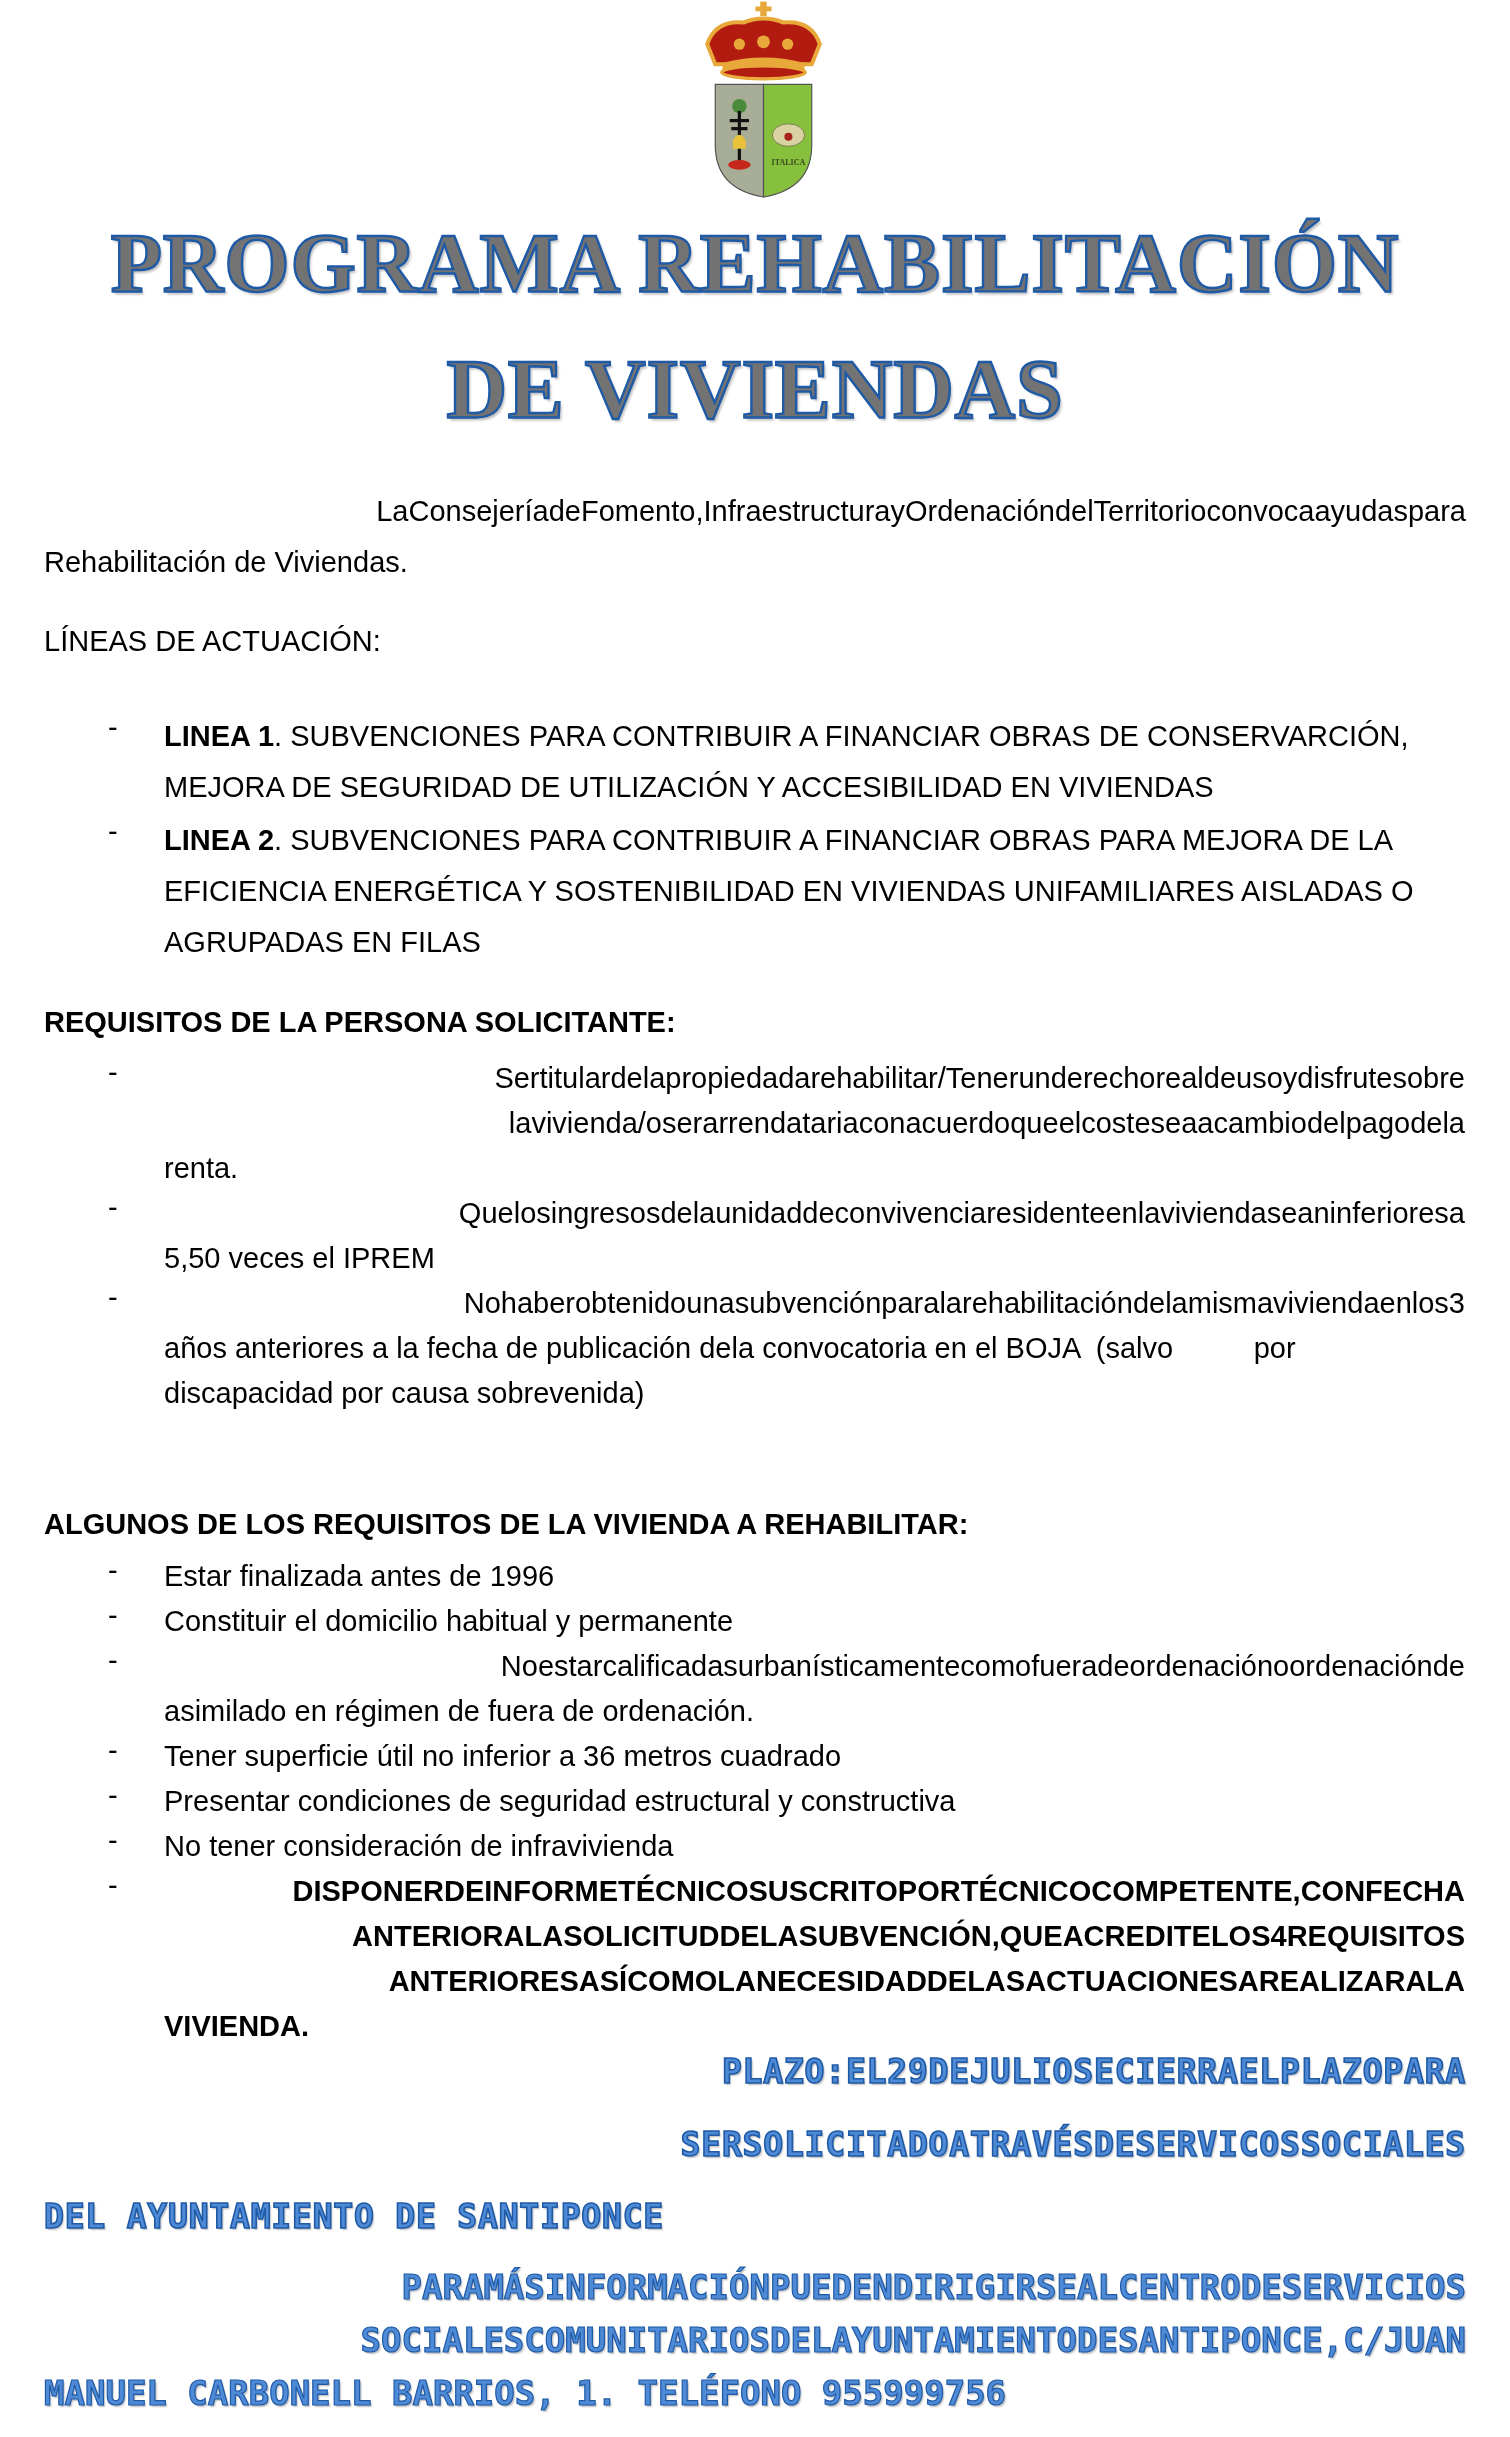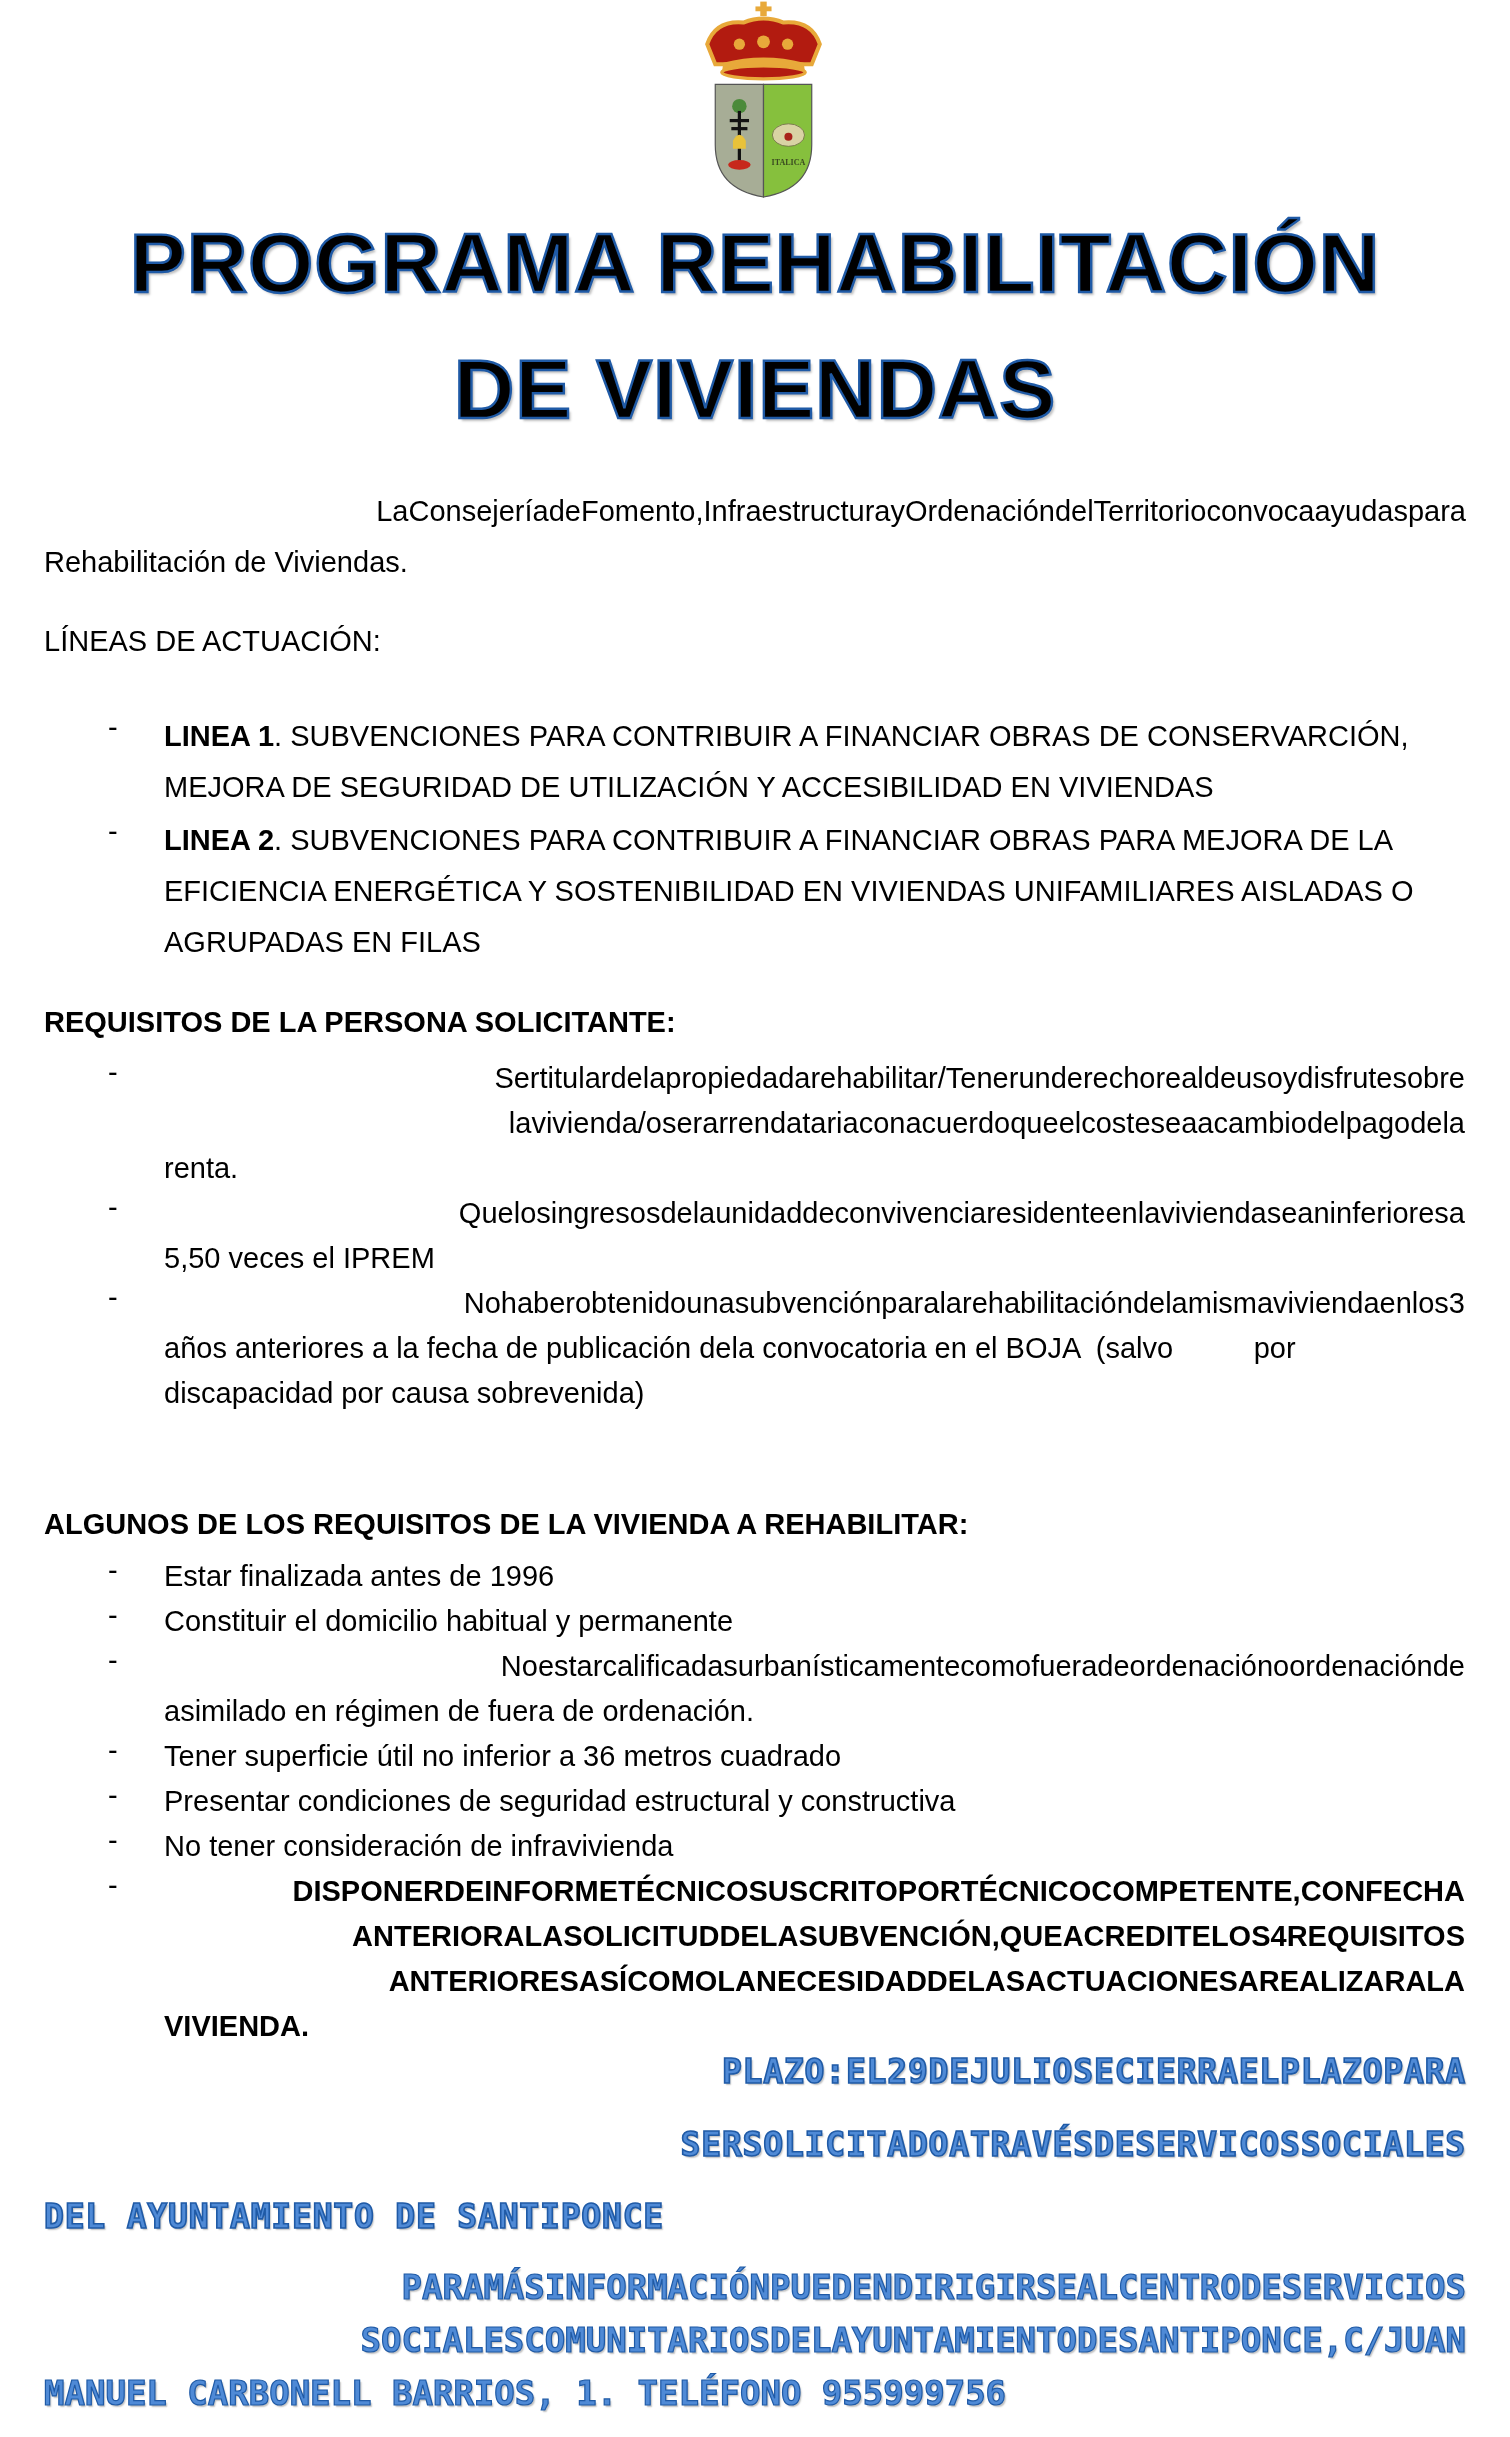--- a/index.html
+++ b/index.html
@@ -1,21 +1,21 @@
 <!DOCTYPE html>
 <html style="font-size:13px"><head>
 <meta charset="utf-8">
 <style>
   html, body { margin: 0; padding: 0; background: #ffffff; }
   body { width: 1510px; height: 2438px; position: relative; overflow: hidden;
          font-family: "Liberation Sans", "DejaVu Sans", sans-serif; color: #000; }
   .crest { position: absolute; left: 699px; top: 0; width: 129px; height: 201px; }
   .title { position: absolute; left: 0; width: 1510px; text-align: center;
-           font-family: Liberation Sans, sans-serif; font-weight: bold;
-           color: #000000; -webkit-text-stroke: 2.4px #1f5aa6;
+           font-family: Liberation Serif, serif; font-weight: bold;
+           color: #737373; -webkit-text-stroke: 2.4px #1f5aa6;
            text-shadow: 2.4px 3.2px 2.4px rgba(0,0,0,0.25); letter-spacing: 0.8px; }
   .t1 { top: 215px; font-size: 84px; }
   .t2 { top: 341px; font-size: 84px; }
   .para { position: absolute; left: 44px; width: 1422px; font-size: 29px; line-height: 51px;
           text-align: justify; text-align-last: left; }
   .para .line { display: block; white-space: nowrap; }
   .heading { position: absolute; left: 44px; font-size: 29px; font-weight: bold; white-space: nowrap; text-align: right; }
   .heading-reg { position: absolute; left: 44px; font-size: 29px; white-space: nowrap; }
   .bullet { position: absolute; left: 44px; width: 1422px; }
   .bullet .dash { position: absolute; left: 64px; top: 0; font-size: 29px; }

